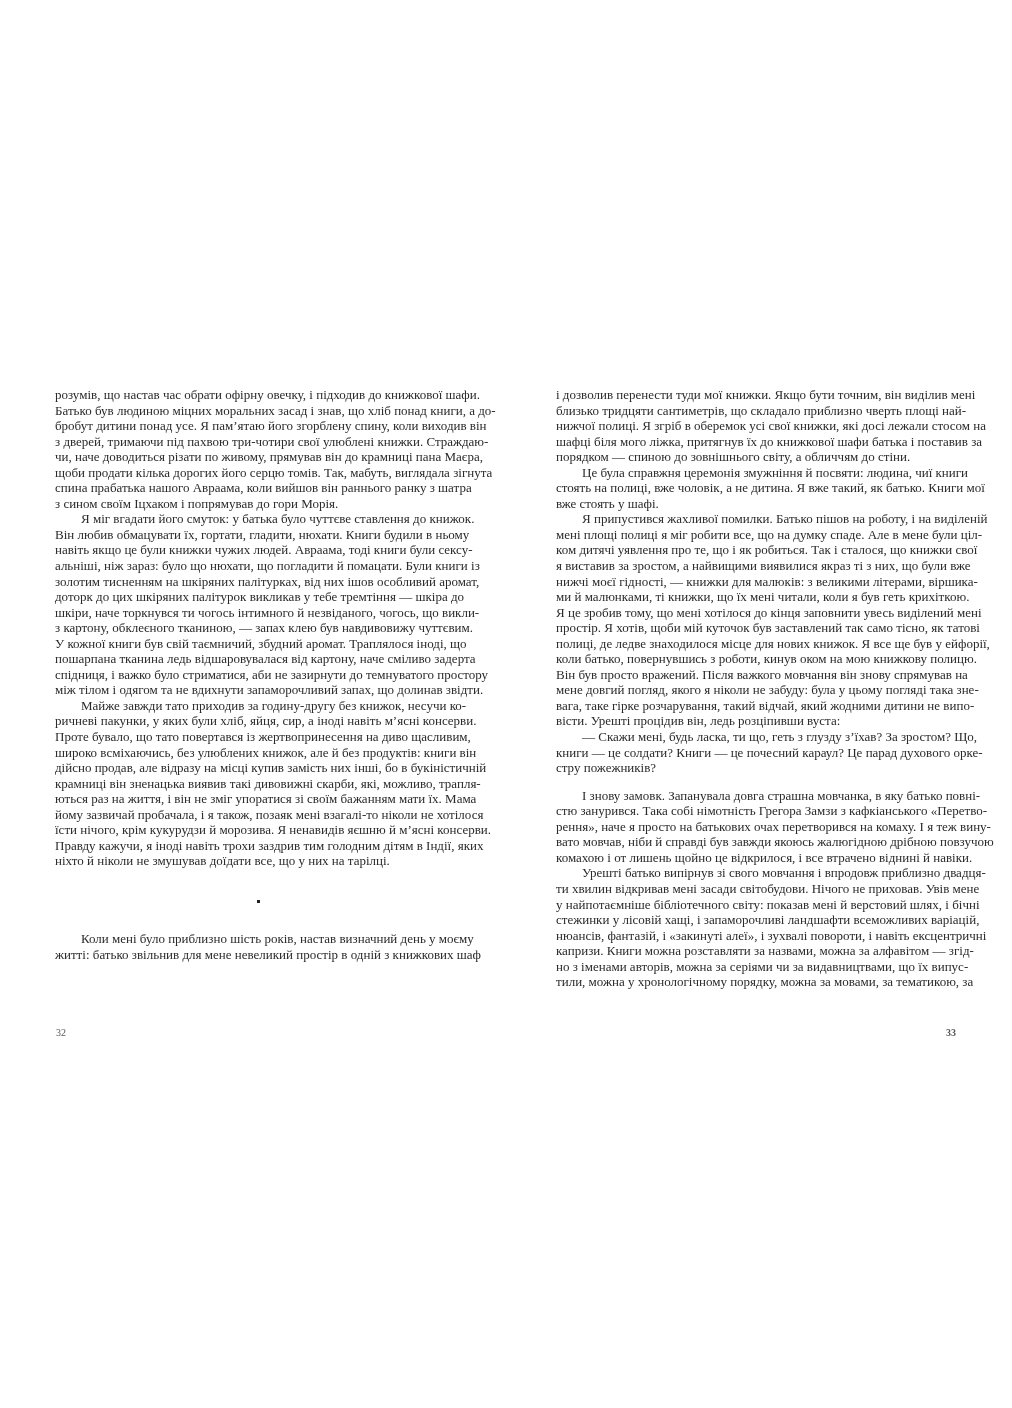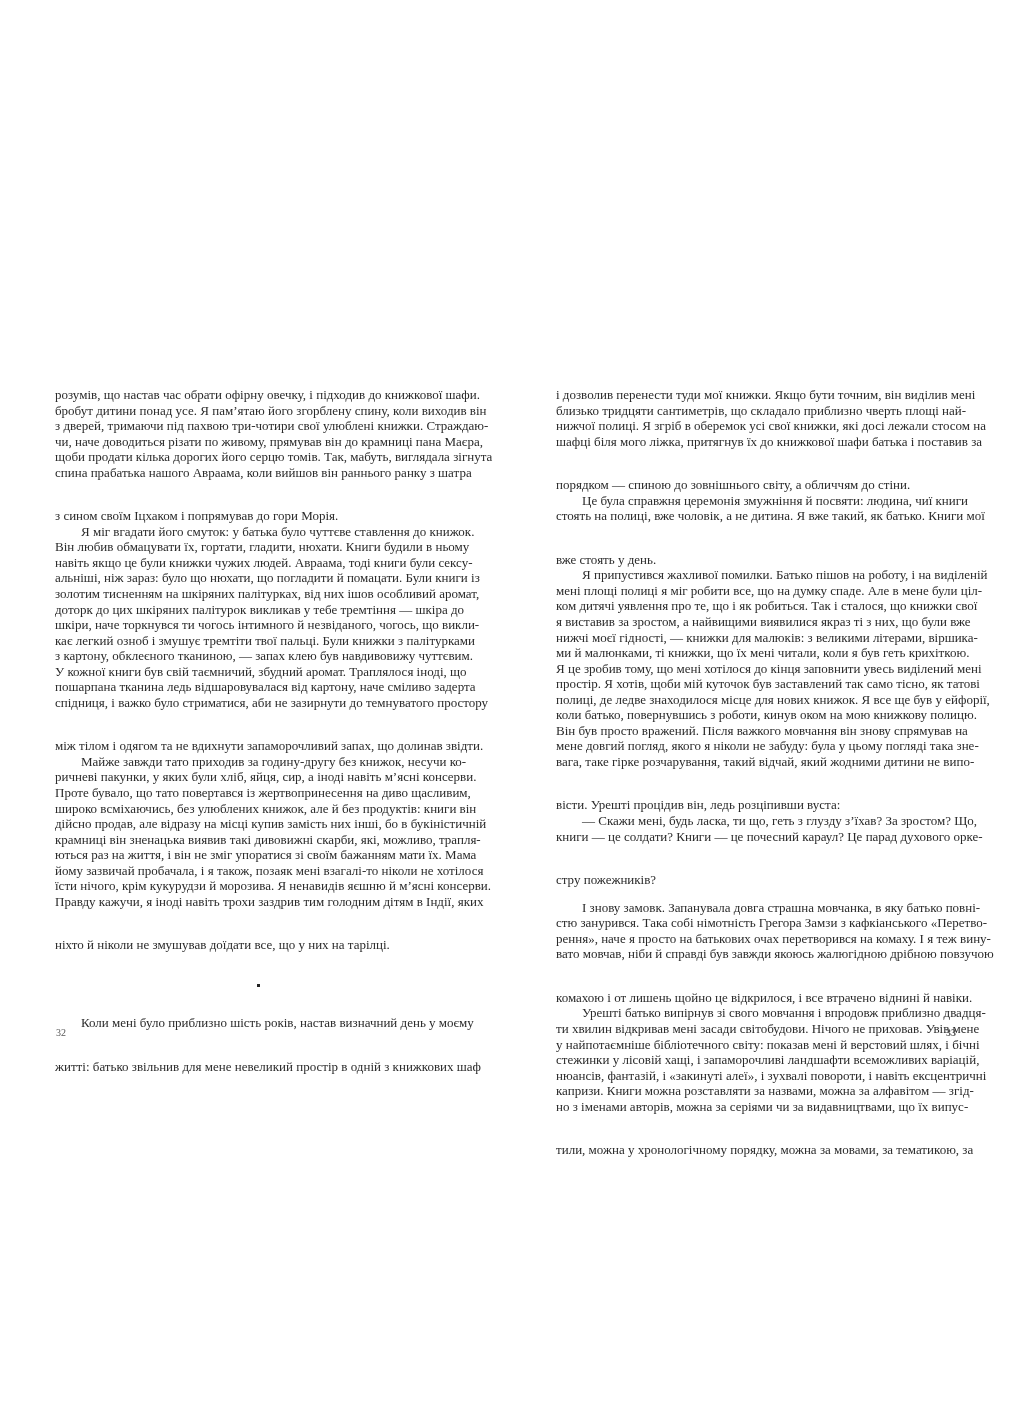--- a/index.html
+++ b/index.html
@@ -5,50 +5,50 @@
   html, body { margin: 0; padding: 0; background: #ffffff; }
   body { width: 1012px; height: 1408px; position: relative; overflow: hidden;
          font-family: "Liberation Serif", "DejaVu Serif", serif; color: #2a2a2a; }
   .spread { position: absolute; left: 0; top: 0; width: 1012px; height: 1408px; }
   .page { position: absolute; top: 387px; width: 406px; font-size: 13px; line-height: 15.55px;
           text-align: justify; hyphens: manual; }
   .page.left { left: 55px; }
   .page.right { left: 556px; }
   .page p { margin: 0; text-indent: 0; }
   .line { display: block; text-align: justify; text-align-last: justify; white-space: nowrap; overflow: visible; }
-  .line.last { text-align-last: left; margin-top: 28px; }
+  .line.last { text-align-last: left; }
   .sep { text-align: center; margin: 24px 0 23px 0; height: 15px; line-height: 15px; font-size: 12px; }
   .sep-dot { display: inline-block; width: 3px; height: 3px; background: #222; vertical-align: middle; }
   .folio { position: absolute; top: 1027px; font-size: 10px; color: #555; font-family: "Liberation Serif", serif; }
   .folio.left { left: 56px; }
   .folio.right { left: 946px; font-weight: bold; }
 </style>
 </head>
 <body>
 
 <div class="spread">
   <div class="page left" id="left-page">
       <p>
         <span class="line">розумів, що настав час обрати офірну овечку, і підходив до книжкової шафи.</span>
+        <span class="line">Батько був людиною міцних моральних засад і знав, що хліб понад книги, а до-</span>
         <span class="line">бробут дитини понад усе. Я пам’ятаю його згорблену спину, коли виходив він</span>
         <span class="line">з дверей, тримаючи під пахвою три-чотири свої улюблені книжки. Страждаю-</span>
         <span class="line">чи, наче доводиться різати по живому, прямував він до крамниці пана Маєра,</span>
         <span class="line">щоби продати кілька дорогих його серцю томів. Так, мабуть, виглядала зігнута</span>
         <span class="line">спина прабатька нашого Авраама, коли вийшов він раннього ранку з шатра</span>
         <span class="line last">з сином своїм Іцхаком і попрямував до гори Морія.</span>
       </p>
       <p>
         <span class="line" style="text-indent: 26px;">Я міг вгадати його смуток: у батька було чуттєве ставлення до книжок.</span>
         <span class="line">Він любив обмацувати їх, гортати, гладити, нюхати. Книги будили в ньому</span>
         <span class="line">навіть якщо це були книжки чужих людей. Авраама, тоді книги були сексу-</span>
         <span class="line">альніші, ніж зараз: було що нюхати, що погладити й помацати. Були книги із</span>
         <span class="line">золотим тисненням на шкіряних палітурках, від них ішов особливий аромат,</span>
         <span class="line">доторк до цих шкіряних палітурок викликав у тебе тремтіння — шкіра до</span>
         <span class="line">шкіри, наче торкнувся ти чогось інтимного й незвіданого, чогось, що викли-</span>
-        <span class="line">кає легкий озноб і змушує тремтіти твої пальці. Були книжки з палітурками</span>
         <span class="line">з картону, обклеєного тканиною, — запах клею був навдивовижу чуттєвим.</span>
         <span class="line">У кожної книги був свій таємничий, збудний аромат. Траплялося іноді, що</span>
         <span class="line">пошарпана тканина ледь відшаровувалася від картону, наче сміливо задерта</span>
         <span class="line">спідниця, і важко було стриматися, аби не зазирнути до темнуватого простору</span>
         <span class="line last">між тілом і одягом та не вдихнути запаморочливий запах, що долинав звідти.</span>
       </p>
       <p>
         <span class="line" style="text-indent: 26px;">Майже завжди тато приходив за годину-другу без книжок, несучи ко-</span>
         <span class="line">ричневі пакунки, у яких були хліб, яйця, сир, а іноді навіть м’ясні консерви.</span>
         <span class="line">Проте бувало, що тато повертався із жертвопринесення на диво щасливим,</span>
@@ -72,21 +72,21 @@
       <p>
         <span class="line">і дозволив перенести туди мої книжки. Якщо бути точним, він виділив мені</span>
         <span class="line">близько тридцяти сантиметрів, що складало приблизно чверть площі най-</span>
         <span class="line">нижчої полиці. Я згріб в оберемок усі свої книжки, які досі лежали стосом на</span>
         <span class="line">шафці біля мого ліжка, притягнув їх до книжкової шафи батька і поставив за</span>
         <span class="line last">порядком — спиною до зовнішнього світу, а обличчям до стіни.</span>
       </p>
       <p>
         <span class="line" style="text-indent: 26px;">Це була справжня церемонія змужніння й посвяти: людина, чиї книги</span>
         <span class="line">стоять на полиці, вже чоловік, а не дитина. Я вже такий, як батько. Книги мої</span>
-        <span class="line last">вже стоять у день.</span>
+        <span class="line last">вже стоять у шафі.</span>
       </p>
       <p>
         <span class="line" style="text-indent: 26px;">Я припустився жахливої помилки. Батько пішов на роботу, і на виділеній</span>
         <span class="line">мені площі полиці я міг робити все, що на думку спаде. Але в мене були ціл-</span>
         <span class="line">ком дитячі уявлення про те, що і як робиться. Так і сталося, що книжки свої</span>
         <span class="line">я виставив за зростом, а найвищими виявилися якраз ті з них, що були вже</span>
         <span class="line">нижчі моєї гідності, — книжки для малюків: з великими літерами, віршика-</span>
         <span class="line">ми й малюнками, ті книжки, що їх мені читали, коли я був геть крихіткою.</span>
         <span class="line">Я це зробив тому, що мені хотілося до кінця заповнити увесь виділений мені</span>
         <span class="line">простір. Я хотів, щоби мій куточок був заставлений так само тісно, як татові</span>

